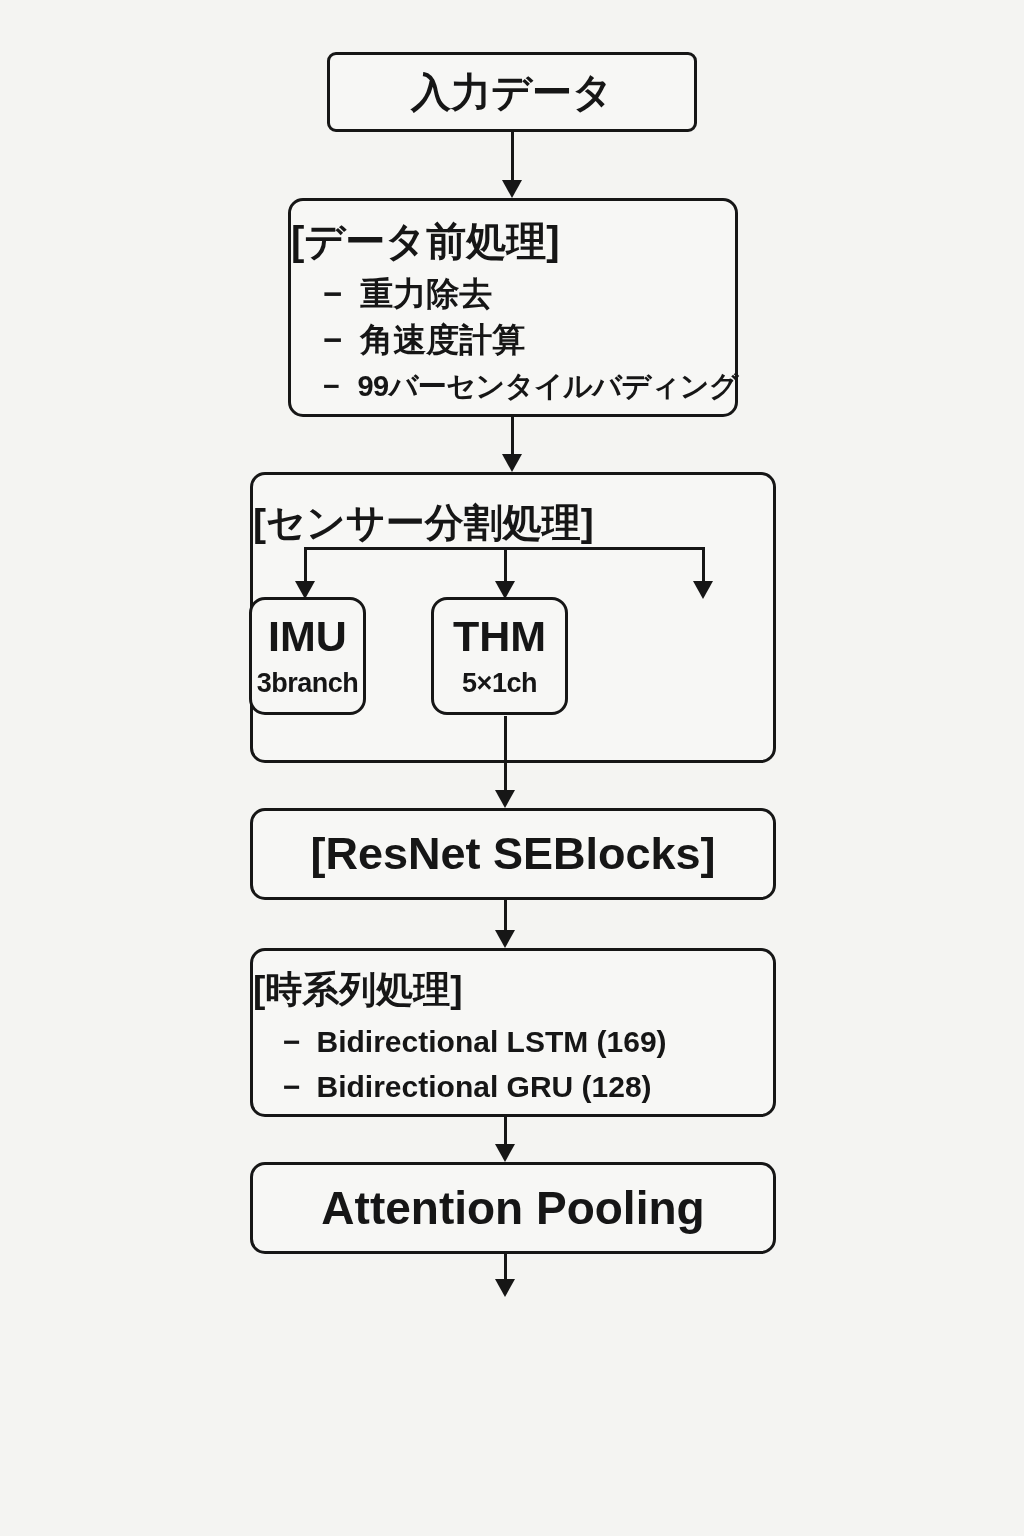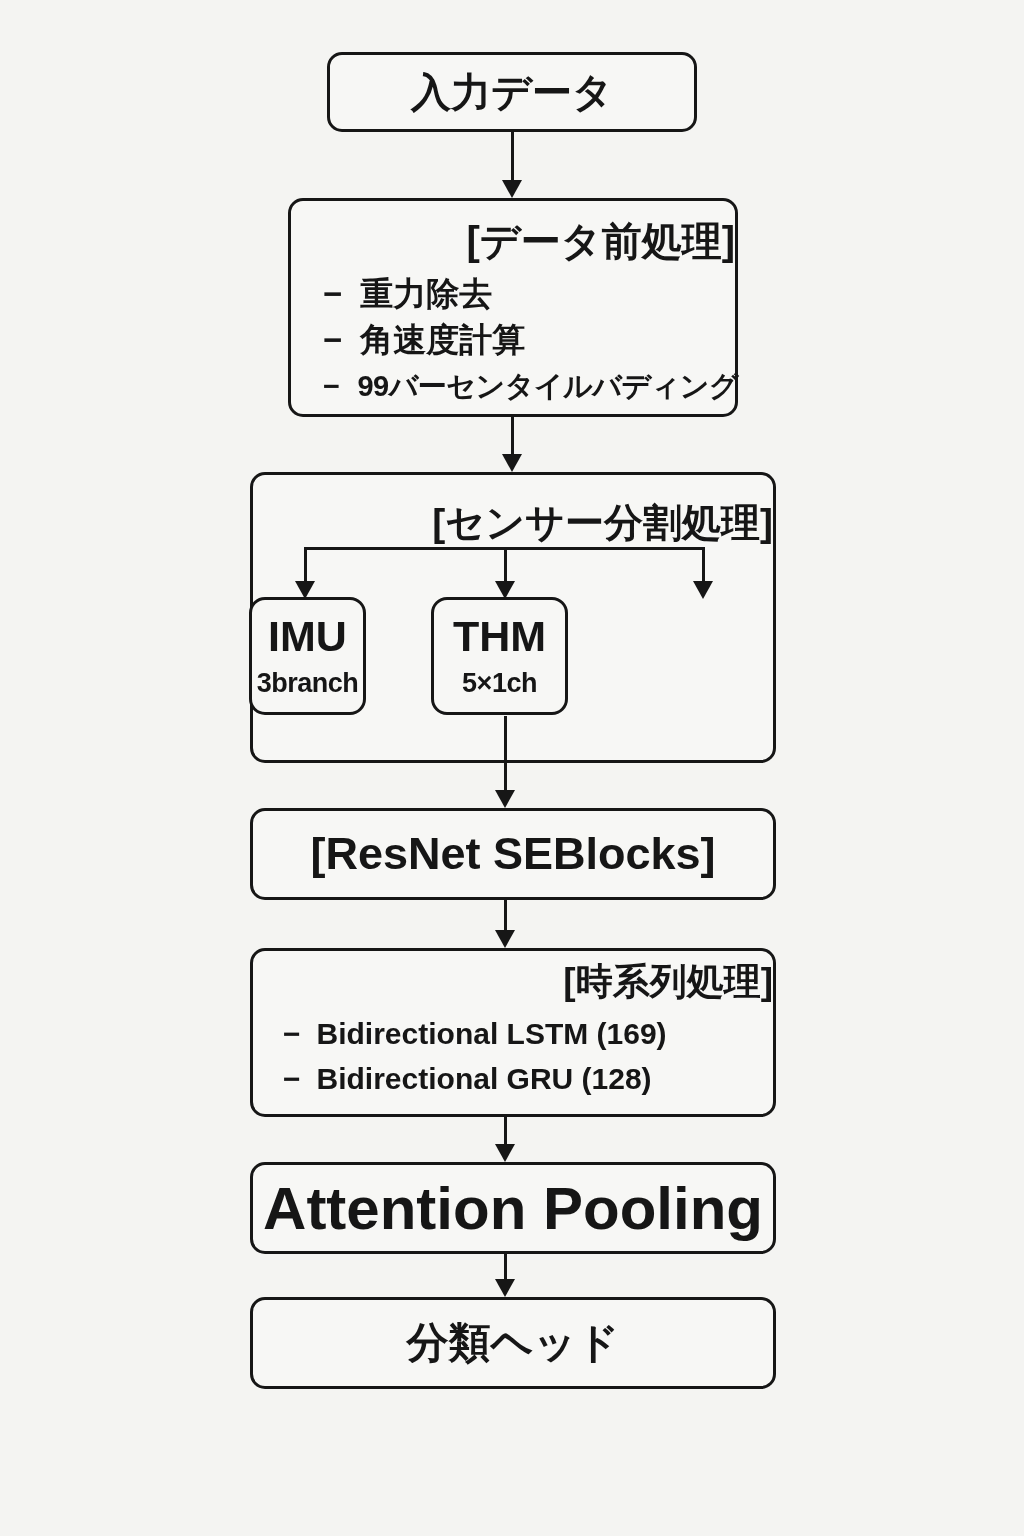--- a/index.html
+++ b/index.html
@@ -21,21 +21,21 @@
     position:absolute;
     background:var(--fill);
     border:3.5px solid var(--line);
     border-radius:15px;
   }
   .center-label{
     display:flex;align-items:center;justify-content:center;
     text-align:center;
   }
   .node-title{
-    text-align:right;
+    text-align:left;
     font-weight:bold;
     white-space:nowrap;
   }
   .bullets{list-style:none;}
   .bullet-row{
     display:flex;align-items:baseline;
     white-space:nowrap;
   }
   .dash{font-weight:bold;}
   
@@ -46,21 +46,21 @@
     z-index:5;
   }
   .arrow .shaft{width:3px;flex:1;background:var(--line);}
   .arrow .head{
     width:0;height:0;
     border-left:10px solid transparent;
     border-right:10px solid transparent;
     border-top:18px solid var(--line);
   }
   
-  #node-input{left:327px;top:52px;width:370px;height:80px;font-size:40px;font-weight:bold;}
+  #node-input{left:327px;top:52px;width:370px;height:80px;font-size:40px;font-weight:bold;border-radius:9px;}
   #node-preprocess{left:288px;top:198px;width:450px;height:219px;padding-top:12px;}
   #node-preprocess .node-title{font-size:40px;height:56px;line-height:56px;}
   #node-preprocess .bullets{padding-left:32px;margin-top:2px;}
   #node-preprocess .bullet-row{font-size:33px;font-weight:bold;line-height:46px;}
   #node-preprocess .bullet-row .dash{margin-right:18px;}
   #node-preprocess .bullet-row.small{font-size:29px;letter-spacing:-0.5px;}
   #node-sensor{left:250px;top:472px;width:526px;height:291px;padding-top:21px;}
   #node-sensor .node-title{font-size:39px;}
   .hline{
     position:absolute;left:52px;top:72px;width:400px;height:3px;
@@ -79,26 +79,26 @@
     gap:12px;
     z-index:4;
   }
   #branch-imu{left:-4px;width:117px;}
   #branch-thm{left:178px;width:137px;}
   #branch-tof{right:-4px;width:117px;}
   .branch-name{font-size:43px;font-weight:bold;line-height:1;white-space:nowrap;}
   .branch-detail{font-size:27px;font-weight:600;letter-spacing:-0.5px;line-height:1;white-space:nowrap;}
   #branch-tof .branch-detail{font-size:25px;letter-spacing:-1px;}
   #node-resnet{left:250px;top:808px;width:526px;height:92px;font-size:45px;font-weight:bold;}
-  #node-timeseries{left:250px;top:948px;width:526px;height:169px;padding-top:6px;}
+  #node-timeseries{left:250px;top:948px;width:526px;height:169px;padding-top:14px;}
   #node-timeseries .node-title{font-size:37px;height:50px;line-height:50px;}
   #node-timeseries .bullets{padding-left:30px;margin-top:4px;}
   #node-timeseries .bullet-row{font-size:30px;font-weight:bold;line-height:45px;}
   #node-timeseries .bullet-row .dash{margin-right:16px;}
-  #node-attention{left:250px;top:1162px;width:526px;height:92px;font-size:60px;font-weight:bold;}
+  #node-attention{left:250px;top:1162px;width:526px;height:92px;font-size:46px;font-weight:bold;}
   #node-classify{left:250px;top:1297px;width:526px;height:92px;font-size:42px;font-weight:bold;}
   
   #arrow-1{left:502px;top:132px;height:66px;}
   #arrow-2{left:502px;top:417px;height:55px;}
   #arrow-3{left:495px;top:716px;height:92px;}
   #arrow-4{left:495px;top:900px;height:48px;}
   #arrow-5{left:495px;top:1117px;height:45px;}
   #arrow-6{left:495px;top:1254px;height:43px;}
 </style>
 </head>
@@ -198,17 +198,14 @@
 
   <div class="node center-label" id="node-attention">
     <span>Attention Pooling</span>
   </div>
 
   <div class="arrow" id="arrow-6">
     <div class="shaft"></div>
     <div class="head"></div>
   </div>
 
-  <div class="node center-label" id="node-classify">
-    <span>分類ヘッド</span>
-  </div>
 
 </div>
 
 </body></html>

